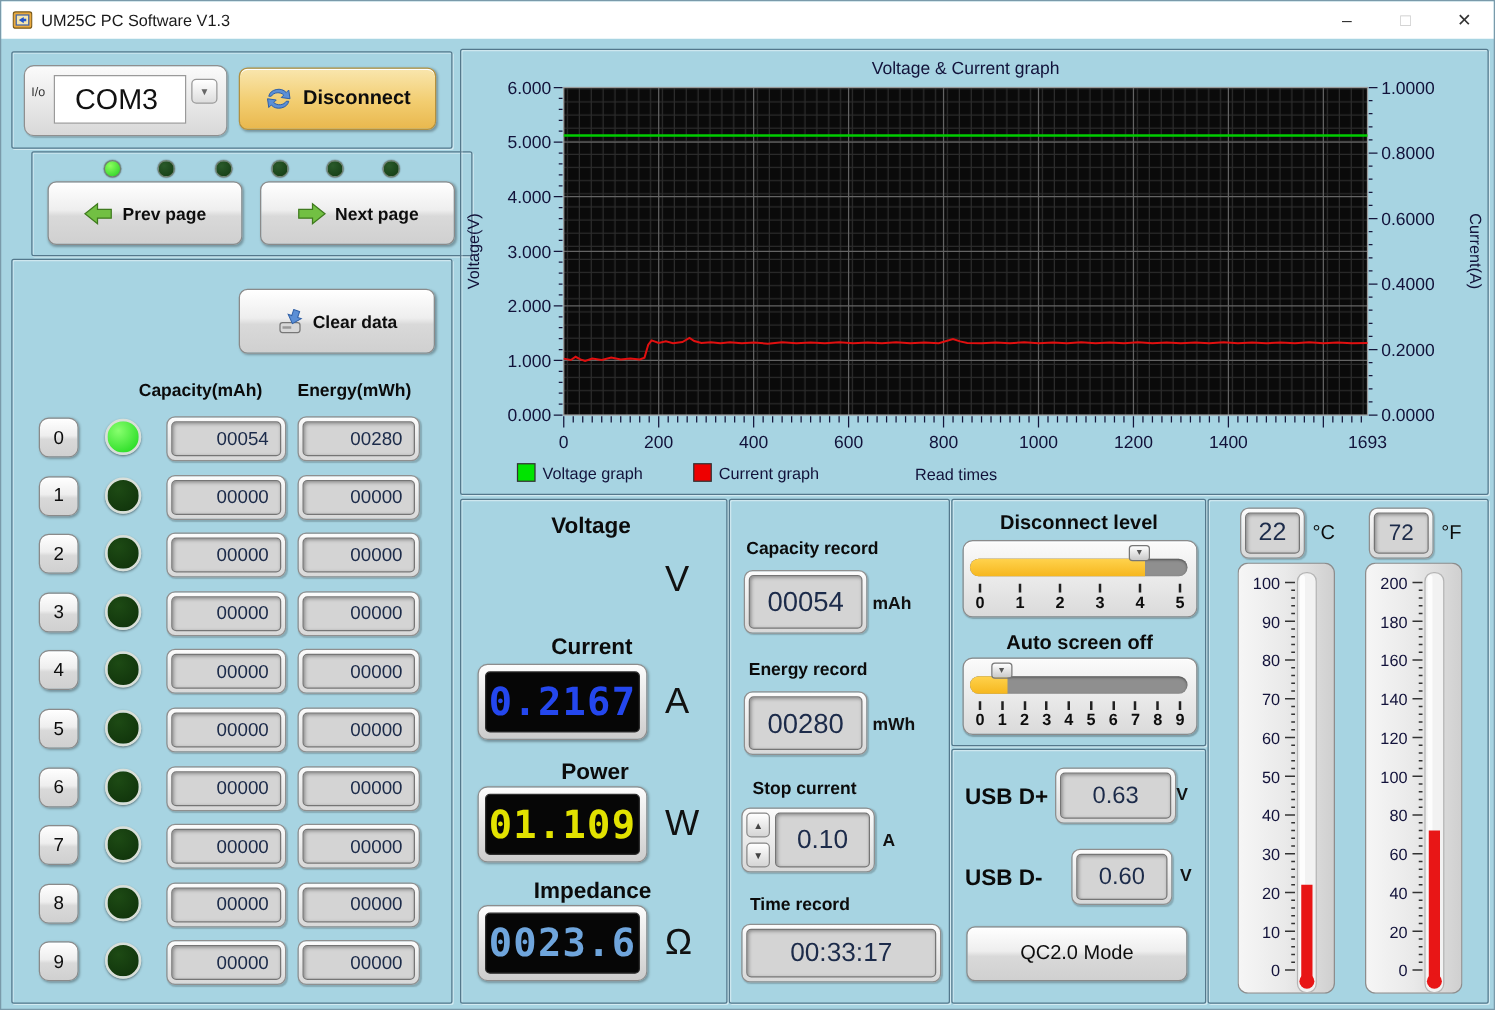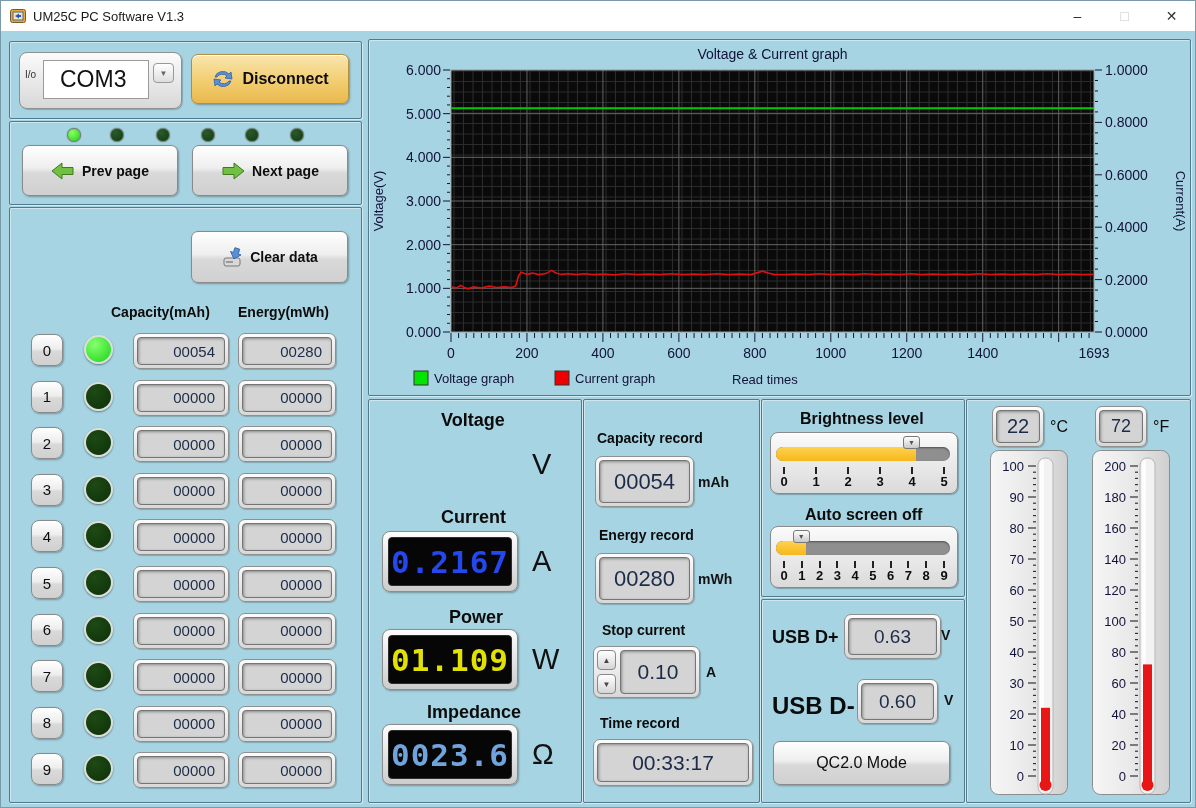--- a/index.html
+++ b/index.html
@@ -100,21 +100,21 @@
   </div>
   <button class="btn gold" style="left:181px;top:12px;width:158px;height:50px;font-size:16px">
     <svg width="24" height="22" viewBox="0 0 24 22">
       <path d="M4 9 A8 7 0 0 1 18 6 L20 4 L21 11 L14 10 L16 8 A6 5 0 0 0 6 9 Z" fill="#5b8fd6" stroke="#2f5fa6" stroke-width="0.8"></path>
       <path d="M20 13 A8 7 0 0 1 6 16 L4 18 L3 11 L10 12 L8 14 A6 5 0 0 0 18 13 Z" fill="#5b8fd6" stroke="#2f5fa6" stroke-width="0.8"></path>
     </svg>
     <span>Disconnect</span>
   </button>
 </div>
 
-<div class="group" style="left:8px;top:120px;width:351px;height:82px">
+<div class="group" style="left:24px;top:120px;width:351px;height:82px">
   <div id="page-leds">
       <div class="pled on" style="left: 57px;"></div>
       <div class="pled" style="left: 100px;"></div>
       <div class="pled" style="left: 146px;"></div>
       <div class="pled" style="left: 191px;"></div>
       <div class="pled" style="left: 235px;"></div>
       <div class="pled" style="left: 280px;"></div>
     </div>
   <button class="btn" style="left:12px;top:23px;width:156px;height:51px">
     <svg width="24" height="20" viewBox="0 0 24 20">
@@ -499,21 +499,21 @@
   </div>
   <span class="unit sm lbl" style="left:122px;top:264px">A</span>
 
   <span class="lbl sm" style="left:16px;top:315px">Time record</span>
   <div class="wrapf" style="left:9px;top:339px;width:160px;height:47px">
     <div class="inset" style="font-size:21px">00:33:17</div>
   </div>
 </div>
 
 <div class="group" style="left:760px;top:398px;width:202px;height:196px">
-  <span class="lbl" style="left:38px;top:10px;font-size:16px">Brightness level</span>
+  <span class="lbl" style="left:38px;top:10px;font-size:16px">Disconnect level</span>
   <div class="slframe" style="left:8px;top:32px" id="slider-brightness">
       <div class="sltrack">
         <div class="slfill" style="width: 140px;"></div>
       </div>
       <div class="sltick" style="left: 12px;"></div>
       <span class="slticklbl" style="left: 13px;">0</span>
       <div class="sltick" style="left: 44px;"></div>
       <span class="slticklbl" style="left: 45px;">1</span>
       <div class="sltick" style="left: 76px;"></div>
       <span class="slticklbl" style="left: 77px;">2</span>
@@ -554,21 +554,21 @@
     </div>
 </div>
 
 <div class="group" style="left:760px;top:598px;width:202px;height:202px">
   <span class="lbl" style="left:10px;top:27px;font-size:18px">USB D+</span>
   <div class="wrapf" style="left:82px;top:14px;width:97px;height:45px">
     <div class="inset" style="font-size:19px">0.63</div>
   </div>
   <span class="unit sm lbl" style="left:179px;top:27px">V</span>
 
-  <span class="lbl" style="left:10px;top:92px;font-size:24px">USB D-</span>
+  <span class="lbl" style="left:10px;top:92px;font-size:18px">USB D-</span>
   <div class="wrapf" style="left:95px;top:79px;width:81px;height:45px">
     <div class="inset" style="font-size:19px">0.60</div>
   </div>
   <span class="unit sm lbl" style="left:182px;top:92px">V</span>
 
   <button class="btn" style="left:11px;top:141px;width:177px;height:44px;font-weight:normal;font-size:16px">
     <span>QC2.0 Mode</span>
   </button>
 </div>
 

